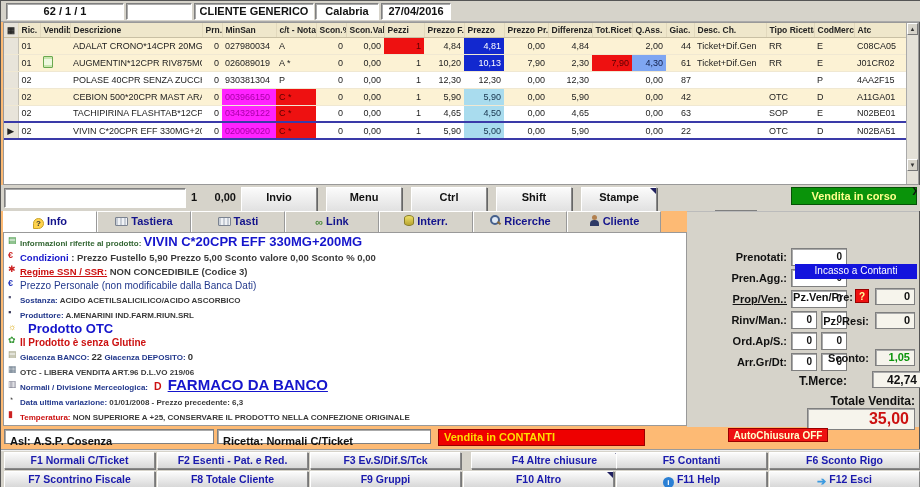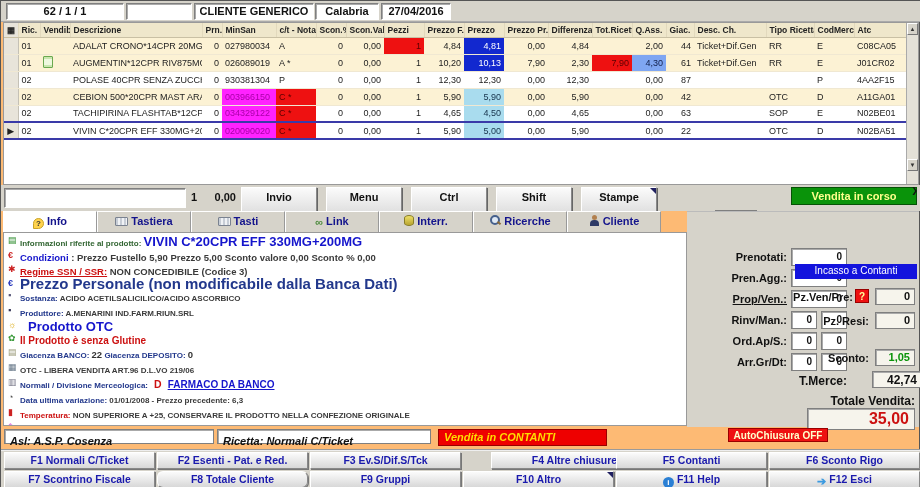--- a/index.html
+++ b/index.html
@@ -108,29 +108,29 @@
   .ic-law::before       { content:"▦"; color:#678; }
   .ic-class::before     { content:"▥"; color:#778; }
   .ic-clock::before     { content:"◔"; color:#555; }
   .ic-thermo::before    { content:"▮"; color:#c22; }
   .ic-pencil::before    { content:"✎"; color:#c2c; }
   .sg-prodname { font-size:13px; font-weight:bold; color:#1515cc; }
   .sg-sgreen   { font-size:8px;  font-weight:bold; color:#336633; }
   .sg-bluebold { font-size:9.5px; font-weight:bold; color:#1515cc; }
   .sg-darkbold { font-size:9.5px; font-weight:bold; color:#3a3a3a; }
   .sg-redu     { font-size:9.5px; font-weight:bold; color:#cc1111; text-decoration:underline; }
-  .sg-navybold { font-size:15px; font-weight:bold; color:#22388c; }
+  .sg-navybold { font-size:10px; font-weight:normal; color:#22388c; }
   .sg-navysm   { font-size:8px;  font-weight:bold; color:#22388c; }
   .sg-darksm   { font-size:8px;  font-weight:bold; color:#3a3a3a; }
   .sg-redsm    { font-size:8px;  font-weight:bold; color:#cc1111; }
   .sg-otc      { font-size:13px; font-weight:bold; color:#1515cc; margin-left:8px; }
   .sg-redmed   { font-size:10px; font-weight:bold; color:#cc1111; }
   .sg-num      { font-size:9.5px; font-weight:bold; color:#333; }
   .sg-redD     { font-size:10.5px; font-weight:bold; color:#cc1111; margin:0 6px; }
-  .sg-linkblue { font-size:10px; font-weight:bold; color:#1515cc; text-decoration:underline; }
+  .sg-linkblue { font-size:15px; font-weight:bold; color:#1515cc; text-decoration:underline; }
 
   
   .rightpanel { position:absolute; left:686px; top:210px; width:232px; height:216px;
     background:#d6d3ca; border-top:1px solid #bbb; }
   .tklabel { position:absolute; left:12px; top:21px; font-size:10px; color:#111; }
   .tkfield { position:absolute; left:28px; top:19px; width:42px; height:15px; background:#fff;
     border:1px solid #7f7f7f; box-shadow:inset 1px 1px 0 #aaa; color:#cc1111; font-size:10px;
     font-weight:bold; text-align:right; padding:1px 3px; }
   .crow { position:absolute; height:20px; }
   .clabel { position:absolute; right:62px; top:3px; font-size:11px; font-weight:bold; color:#111; width:90px; text-align:right; }
@@ -151,23 +151,23 @@
     background:#f6f4ec; border:1px solid #7f7f7f; box-shadow:inset 1px 1px 0 #aaa;
     color:#cc1111; font-size:16px; font-weight:bold; text-align:right; padding:1px 5px; }
   .autochiusura { position:absolute; left:727px; top:427px; width:100px; height:14px;
     background:#ee1111; border:1px solid #900; color:#ffffcc; font-size:10px; font-weight:bold;
     text-align:center; line-height:13px; }
 
   
   .statusrow { position:absolute; left:0; top:427px; width:920px; height:19px; }
   .sfield { position:absolute; top:1px; height:15px; background:#fff; border:1px solid #7f7f7f;
     box-shadow:inset 1px 1px 0 #aaa; font-size:11px; font-weight:bold; color:#111;
-    padding:5px 5px;font-style:italic; }
-  .vendred { position:absolute; left:437px; top:1px; width:169px; height:17px; background:#ee0000;
-    border:1px solid #900; color:#ffdd00; font-size:11px; font-weight:bold; padding:1px 5px;font-style:italic; }
+    padding:5px 5px; }
+  .vendred { position:absolute; left:437px; top:1px; width:207px; height:17px; background:#ee0000;
+    border:1px solid #900; color:#ffdd00; font-size:11px; font-weight:bold; padding:1px 5px; }
 
   
   .fkeys { position:absolute; left:0; top:448px; width:920px; height:39px;
     border-top:2px groove #eee; background:#d6d3ca; padding-top:1px; }
   .fkrow { position:relative; height:18px; margin-bottom:1px; }
   .fkey { position:absolute; top:0; width:151px; height:17px;
     background:linear-gradient(#fbfbfb,#d8d8d8); border:1px solid #888;
     border-top-color:#fff; border-left-color:#fff; box-shadow:1px 1px 0 #777;
     font-size:10.5px; font-weight:bold; color:#1a1aad; text-align:center; line-height:15px; }
   .fk-ic { display:inline-block; vertical-align:-2px; margin-right:3px; }
@@ -486,27 +486,27 @@
     <div class="sfield" style="left:3px;width:210px;">Asl: A.S.P. Cosenza</div>
     <div class="sfield" style="left:216px;width:214px;">Ricetta: Normali C/Ticket</div>
     <div class="vendred">Vendita in CONTANTI</div>
   </div>
 
   <div class="fkeys">
     <div class="fkrow" id="fkrow1">
         <div class="fkey" style="left: 3px;"><span>F1 Normali C/Ticket</span></div>
         <div class="fkey" style="left: 156px;"><span>F2 Esenti - Pat. e Red.</span></div>
         <div class="fkey" style="left: 309px;"><span>F3 Ev.S/Dif.S/Tck</span></div>
-        <div class="fkey corner" style="left: 490px; padding-left: 16px;"><span>F4 Altre chiusure</span></div>
+        <div class="fkey corner" style="left: 470px; padding-left: 16px;"><span>F4 Altre chiusure</span></div>
         <div class="fkey" style="left: 615px;"><span>F5 Contanti</span></div>
         <div class="fkey" style="left: 768px;"><span>F6 Sconto Rigo</span></div>
       </div>
     <div class="fkrow" id="fkrow2">
         <div class="fkey" style="left: 3px;"><span>F7 Scontrino Fiscale</span></div>
-        <div class="fkey" style="left: 156px; border-radius: 6px;"><span>F8 Totale Cliente</span></div>
+        <div class="fkey" style="left: 156px;"><span>F8 Totale Cliente</span></div>
         <div class="fkey" style="left: 309px;"><span>F9 Gruppi</span></div>
         <div class="fkey corner" style="left: 462px;"><span>F10 Altro</span></div>
         <div class="fkey" style="left: 615px;"><span class="fk-ic fk-ic-help"></span><span>F11 Help</span></div>
         <div class="fkey" style="left: 768px;"><span class="fk-ic fk-ic-exit"></span><span>F12 Esci</span></div>
       </div>
   </div>
 
 </div>
 
 </body></html>

